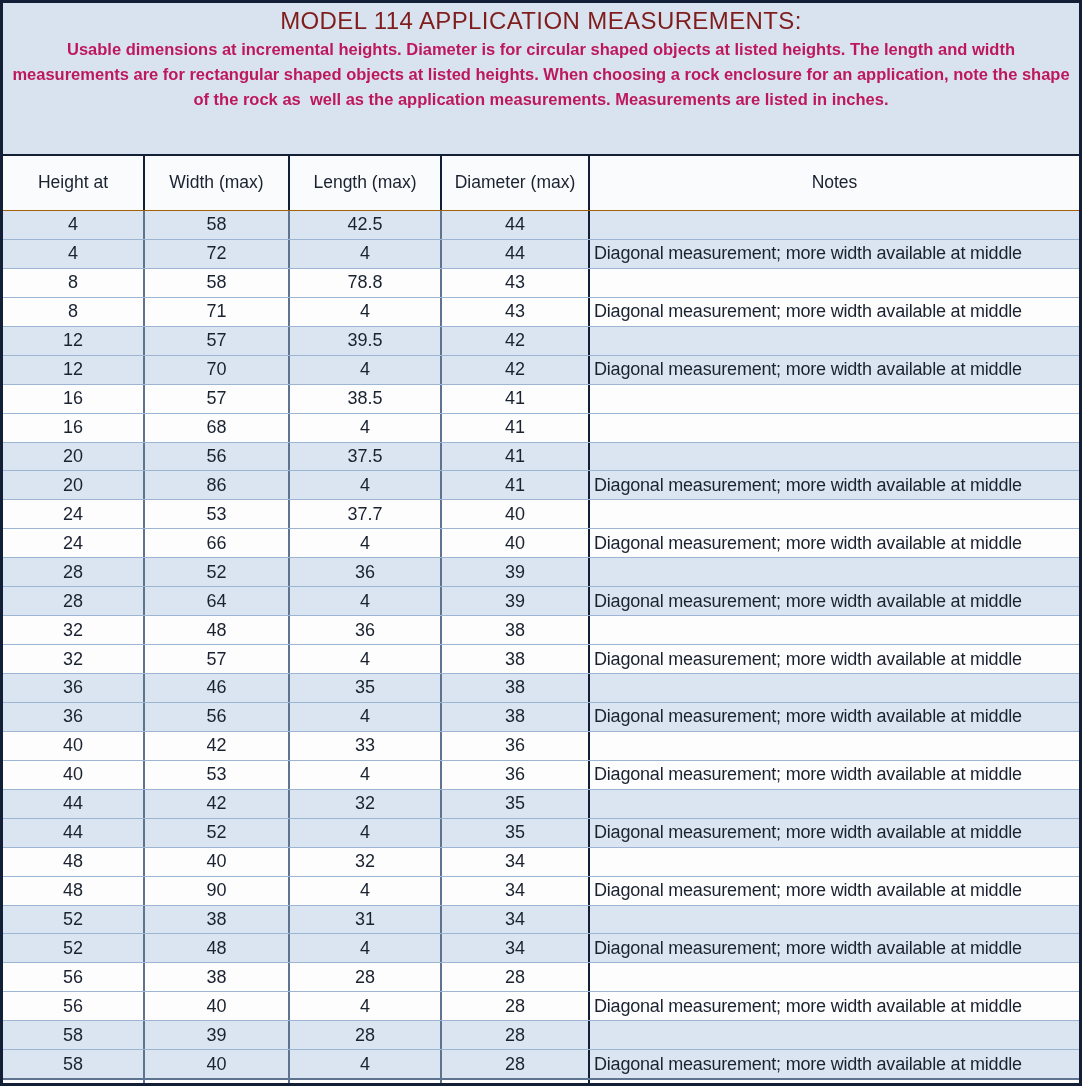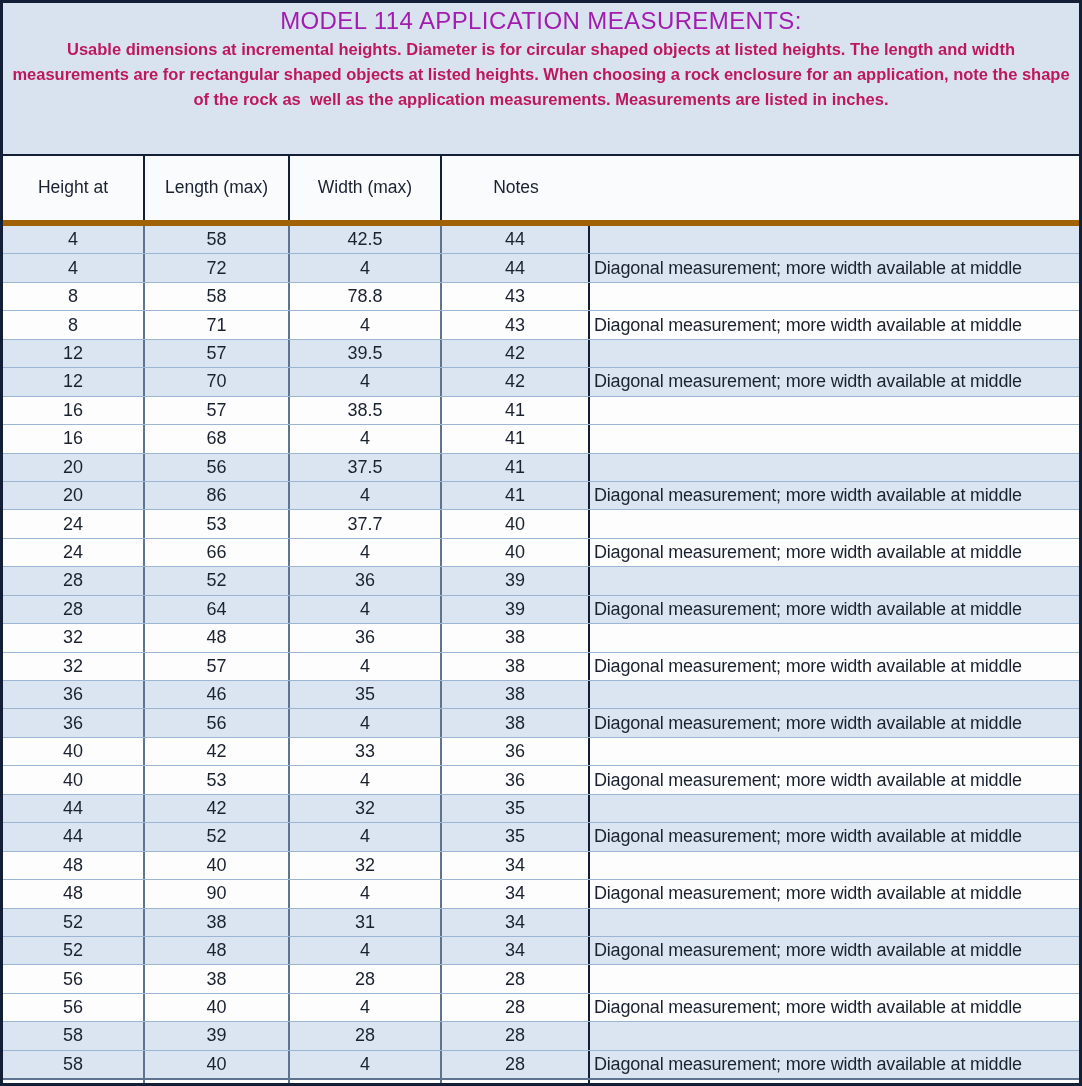--- a/index.html
+++ b/index.html
@@ -20,45 +20,45 @@
     flex: none;
     height: 151px;
     text-align: center;
     box-sizing: border-box;
   }
   .page-title {
     font-size: 24px;
     font-weight: 400;
     letter-spacing: 0.4px;
     margin: 4px 0 2px 0;
-    color: #a21caf;
+    color: #7f1d1d;
   }
   .desc {
     font-size: 16.5px;
     font-weight: 700;
     line-height: 25px;
     margin: 0 7px;
     color: #be185d;
     white-space: pre-wrap;
   }
   .meas-table {
     flex: 1;
     min-height: 0;
     display: flex;
     flex-direction: column;
     border-top: 2px solid #131f36;
     background: #ffffff;
   }
   .thead {
     flex: none;
-    height: 70px;
+    height: 55px;
     display: grid;
     grid-template-columns: 142px 145px 152px 148px 1fr;
     background: #fafbfd;
-    border-bottom: 6px solid #a16207;
+    border-bottom: 1px solid #a16207;
     box-sizing: border-box;
   }
   .th {
     display: flex;
     align-items: center;
     justify-content: center;
     text-align: center;
     font-size: 17.5px;
     line-height: 1.25;
     border-right: 2px solid #131f36;
@@ -120,22 +120,23 @@
 
 <div class="frame">
   <div class="intro">
     <div class="page-title">MODEL 114 APPLICATION MEASUREMENTS:</div>
     <div class="desc">Usable dimensions at incremental heights. Diameter is for circular shaped objects at listed heights. The length and width measurements are for rectangular shaped objects at listed heights. When choosing a rock enclosure for an application, note the shape of the rock as  well as the application measurements. Measurements are listed in inches.</div>
   </div>
 
   <div class="meas-table">
     <div class="thead">
       <div class="th">Height at</div>
+      <div class="th">Width (max)</div>
       <div class="th">Length (max)</div>
-      <div class="th">Width (max)</div>
+      <div class="th">Diameter (max)</div>
       <div class="th">Notes</div>
     </div>
     <div class="tbody">
         <div class="trow blue">
           <div class="cell c0">4</div>
           <div class="cell c1">58</div>
           <div class="cell c2">42.5</div>
           <div class="cell c3">44</div>
           <div class="cell c4"></div>
         </div>

